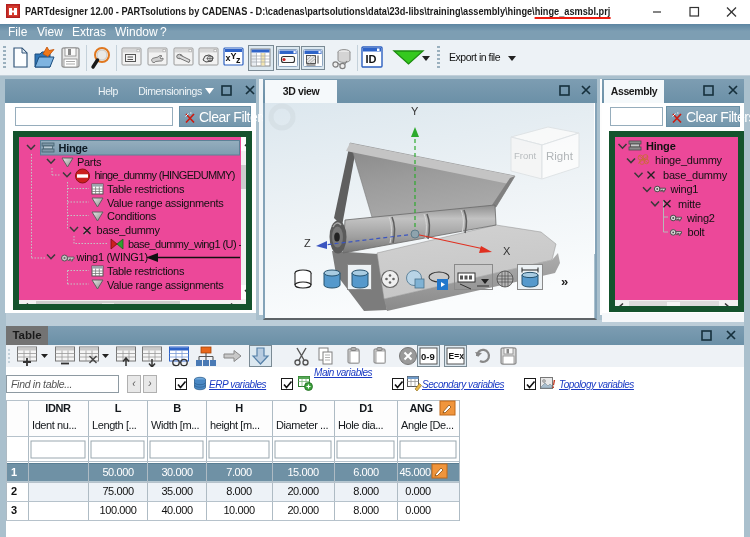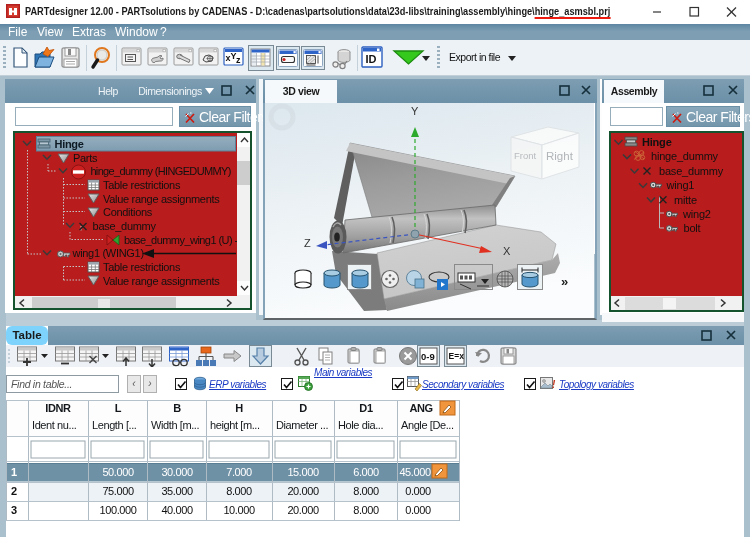--- a/index.html
+++ b/index.html
@@ -18,25 +18,25 @@
 .grip { position:absolute; top:6px; width:3px; height:24px;
   background:repeating-linear-gradient(#9ab0be 0 2px, transparent 2px 4px); }
 .tsep { position:absolute; top:5px; width:1px; height:26px; background:#c4d1da; }
 
 .panel-white { position:absolute; background:#fff; }
 .ptab-bar { position:absolute; background:linear-gradient(#7d9db2,#6b90a7); }
 .ptab-active { position:absolute; background:#f5f9fb; color:#1a1a1a; font-size:10.5px; font-weight:bold; letter-spacing:-0.4px; text-align:center; }
 .ptab { position:absolute; color:#eef4f7; font-size:10.5px; letter-spacing:-0.4px; text-align:center; }
 .searchbox { position:absolute; background:#fff; border:1px solid #96adbc; }
 .clearbtn { position:absolute; background:linear-gradient(#8aa8bb,#7396ab); color:#fff; font-size:14px; letter-spacing:-0.5px; border:1px solid #6990a6; white-space:nowrap;text-align:right; }
-.treebox { position:absolute; background:#b91c1c; border:2px solid #14532d; overflow:hidden; }
+.treebox { position:absolute; background:#ec4899; border:6px solid #14532d; overflow:hidden; }
 
 #tpanel { position:absolute; left:6px; top:326px; width:738px; height:211px; background:#fff; }
 #tpanel-bar { position:absolute; left:42px; top:0px; width:696px; height:19px; background:linear-gradient(#7d9db2,#6b90a7); }
-#ttab { position:absolute; left:0px; top:0px; width:42px; height:19px; background:#7dd3fc; color:#1a1a1a; font-weight:bold; font-size:11.5px; text-align:center; line-height:18px;border-radius:6px; }
+#ttab { position:absolute; left:0px; top:0px; width:42px; height:19px; background:#737373; color:#1a1a1a; font-weight:bold; font-size:11.5px; text-align:center; line-height:18px; }
 #ttoolbar { position:absolute; left:0px; top:19px; width:738px; height:22px; background:#eef2f6; }
 #tfilter { position:absolute; left:0px; top:41px; width:738px; height:28px; background:#fff; font-size:11.5px;font-style:italic; }
 .cb { position:absolute; width:12px; height:12px; background:#fff; border:1.5px solid #1a1a1a; }
 .cb svg { position:absolute; left:0px; top:0px; }
 .lnk { position:absolute; color:#1b3bc4; text-decoration:underline; font-size:10px; letter-spacing:-0.45px; white-space:nowrap; }
 </style>
 </head>
 <body>
 <div id="win">
 

